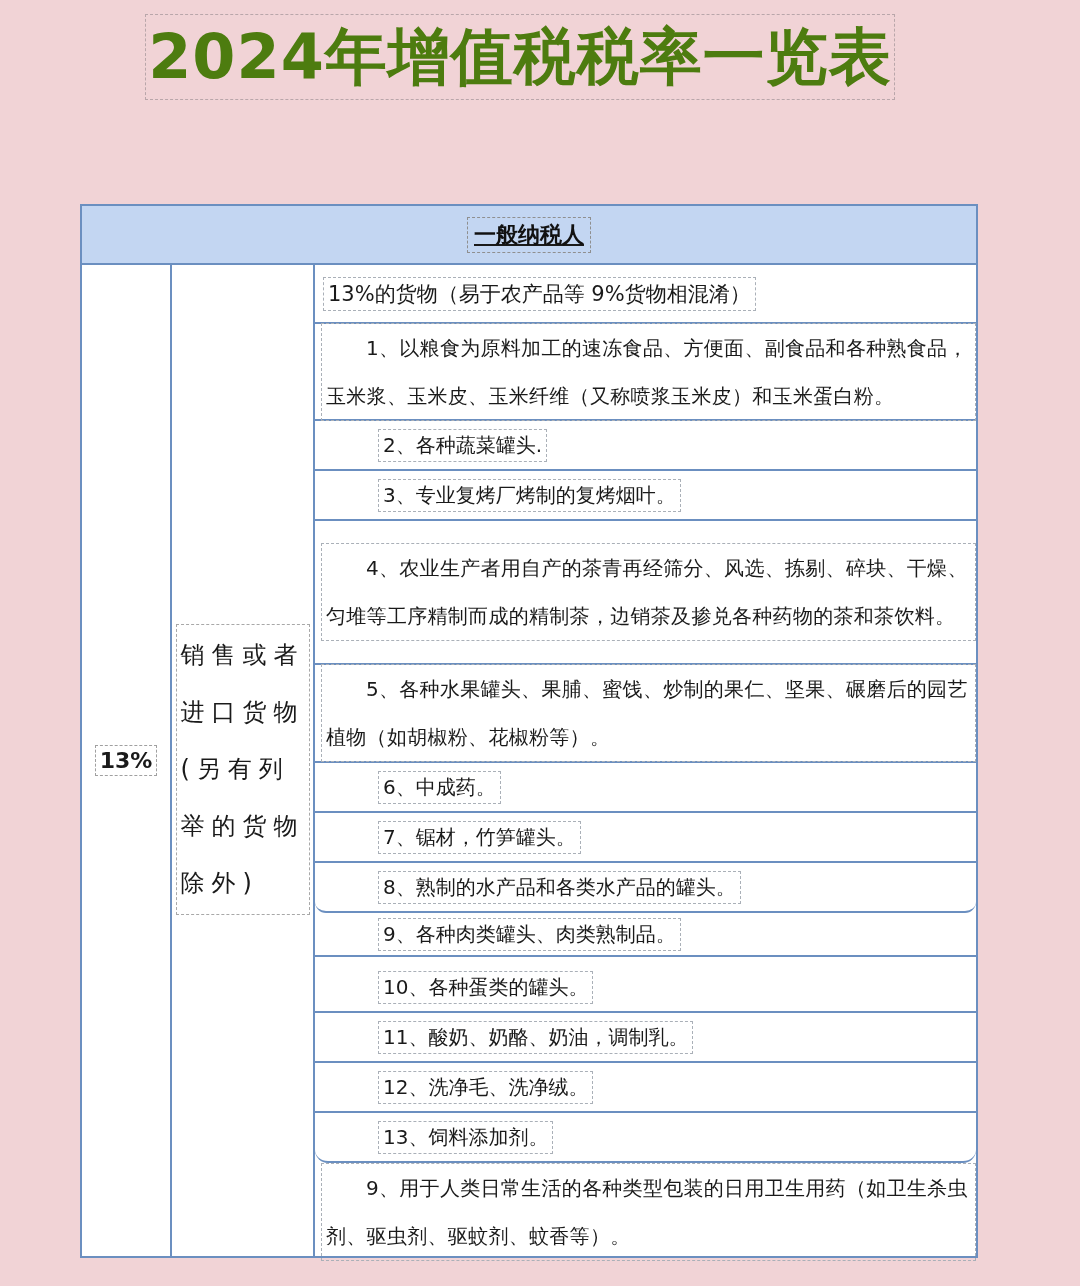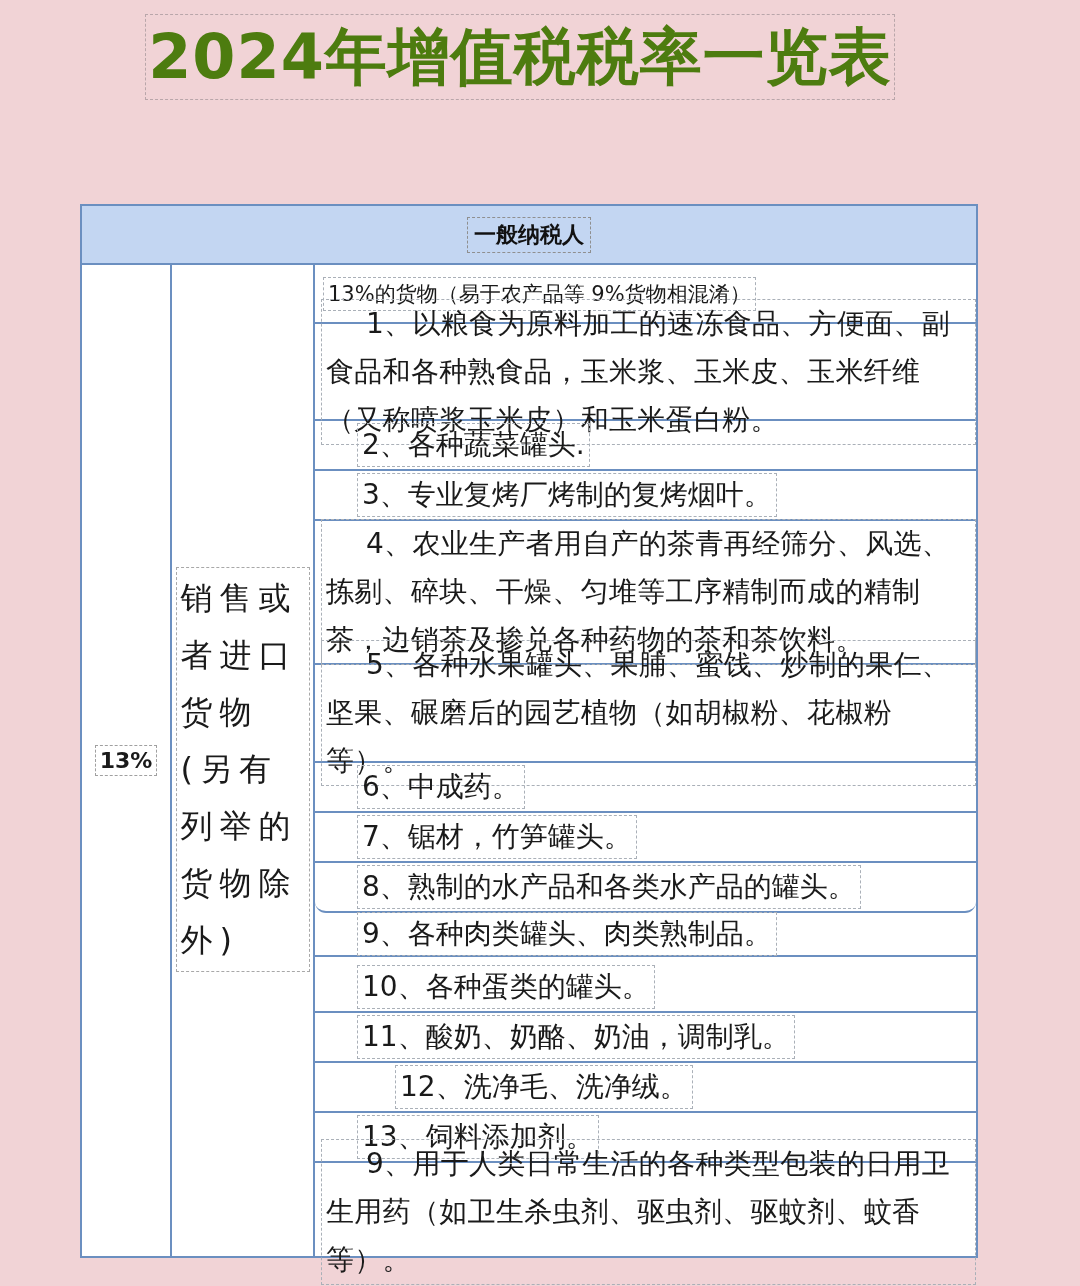--- a/index.html
+++ b/index.html
@@ -30,21 +30,21 @@
     position: absolute;
     left: 80px; top: 204px;
     width: 898px; height: 1054px;
     border: 2px solid #6b8fc0;
     background: #ffffff;
   }
   .thead {
     position: absolute; left: 0; top: 0; right: 0; height: 59px;
     background: #c3d6f2;
     border-bottom: 2px solid #6b8fc0;
-    display: flex; align-items: center; justify-content: center;
+    display: flex; align-items: center; justify-content: center; text-decoration: underline;
   }
   .thead-text {
     border: 1px dashed #8f8f8f;
     padding: 2px 6px;
     font-weight: bold;
     font-size: 22px;
     color: #111;
   }
   .col-rate {
     position: absolute; left: 0; top: 59px; width: 90px; bottom: 0;
@@ -59,42 +59,42 @@
   }
   .col-cat {
     position: absolute; left: 90px; top: 59px; width: 143px; bottom: 0;
     border-right: 2px solid #6b8fc0;
     display: flex; align-items: center; justify-content: center;
   }
   .cat-text {
     border: 1px dashed #a8a8a8;
     width: 134px;
     padding: 2px 4px;
-    font-size: 32px;
+    font-size: 24px;
     line-height: 57px;
     letter-spacing: 7px;
     color: #1a1a1a;
     margin-top: 18px;
   }
   .col-items {
     position: absolute; left: 233px; top: 59px; right: 0; bottom: 0;
   }
   .row {
     position: absolute; left: 0; right: 0;
     border-bottom: 2px solid #6b8fc0;
     display: flex; align-items: center;
   }
   .row:last-child { border-bottom: none; }
   .cell {
     border: 1px dashed #aab0b8;
-    font-size: 28px;
+    font-size: 20px;
     color: #1a1a1a;
     white-space: nowrap;
   }
-  .cell.short { margin-left: 42px; padding: 2px 4px; }
+  .cell.short { margin-left: 63px; padding: 2px 4px; }
   .cell.head-cell { margin-left: 8px; padding: 2px 4px; font-size: 21px; }
   .cell.long {
     margin-left: 6px;
     width: 660px;
     white-space: normal;
     padding: 0 4px;
     line-height: 48px;
     text-indent: 40px;
     letter-spacing: 0.3px;
   }
@@ -149,23 +149,23 @@
     </div>
     <div class="row" style="top:648px;height:44px;">
       <span class="cell short">9、各种肉类罐头、肉类熟制品。</span>
     </div>
     <div class="row" style="top:698px;height:50px;">
       <span class="cell short">10、各种蛋类的罐头。</span>
     </div>
     <div class="row" style="top:748px;height:50px;">
       <span class="cell short">11、酸奶、奶酪、奶油，调制乳。</span>
     </div>
-    <div class="row" style="top:798px;height:50px;padding-left:38px;">
+    <div class="row" style="top:798px;height:50px;">
       <span class="cell short">12、洗净毛、洗净绒。</span>
     </div>
-    <div class="row" style="top:848px;height:50px;">
+    <div class="row" style="top:848px;height:50px;border-radius:13px;">
       <span class="cell short">13、饲料添加剂。</span>
     </div>
     <div class="row" style="top:898px;height:97px;">
       <div class="cell long">9、用于人类日常生活的各种类型包装的日用卫生用药（如卫生杀虫剂、驱虫剂、驱蚊剂、蚊香等）。</div>
     </div>
   </div>
 </div>
 
 </body></html>

